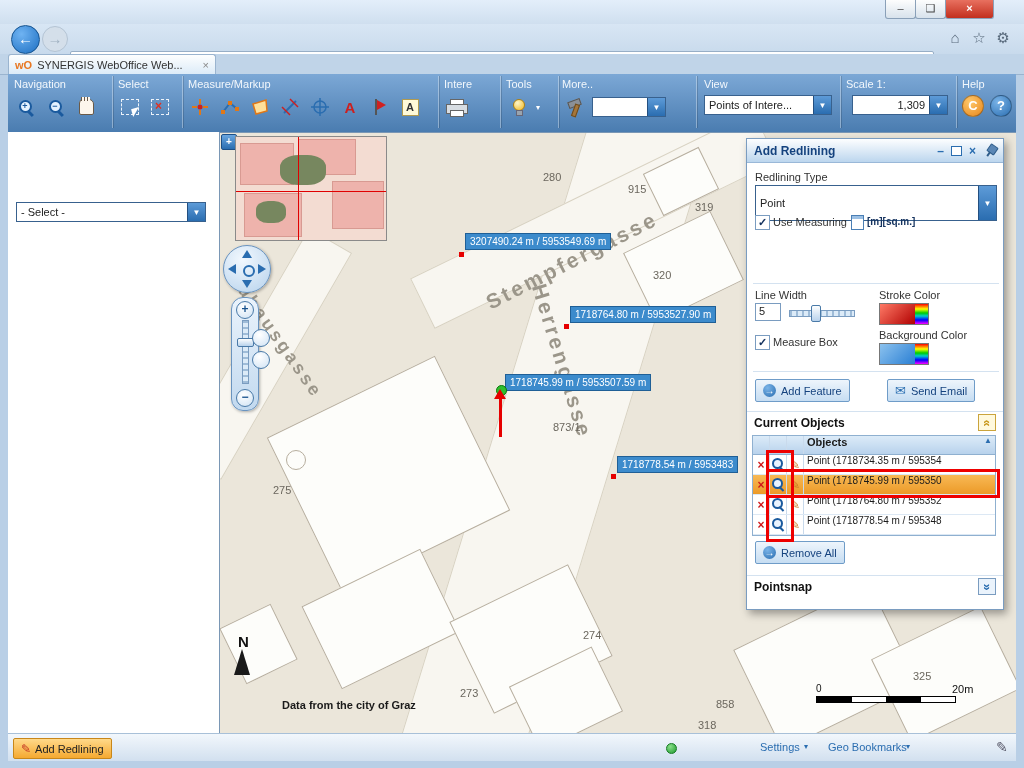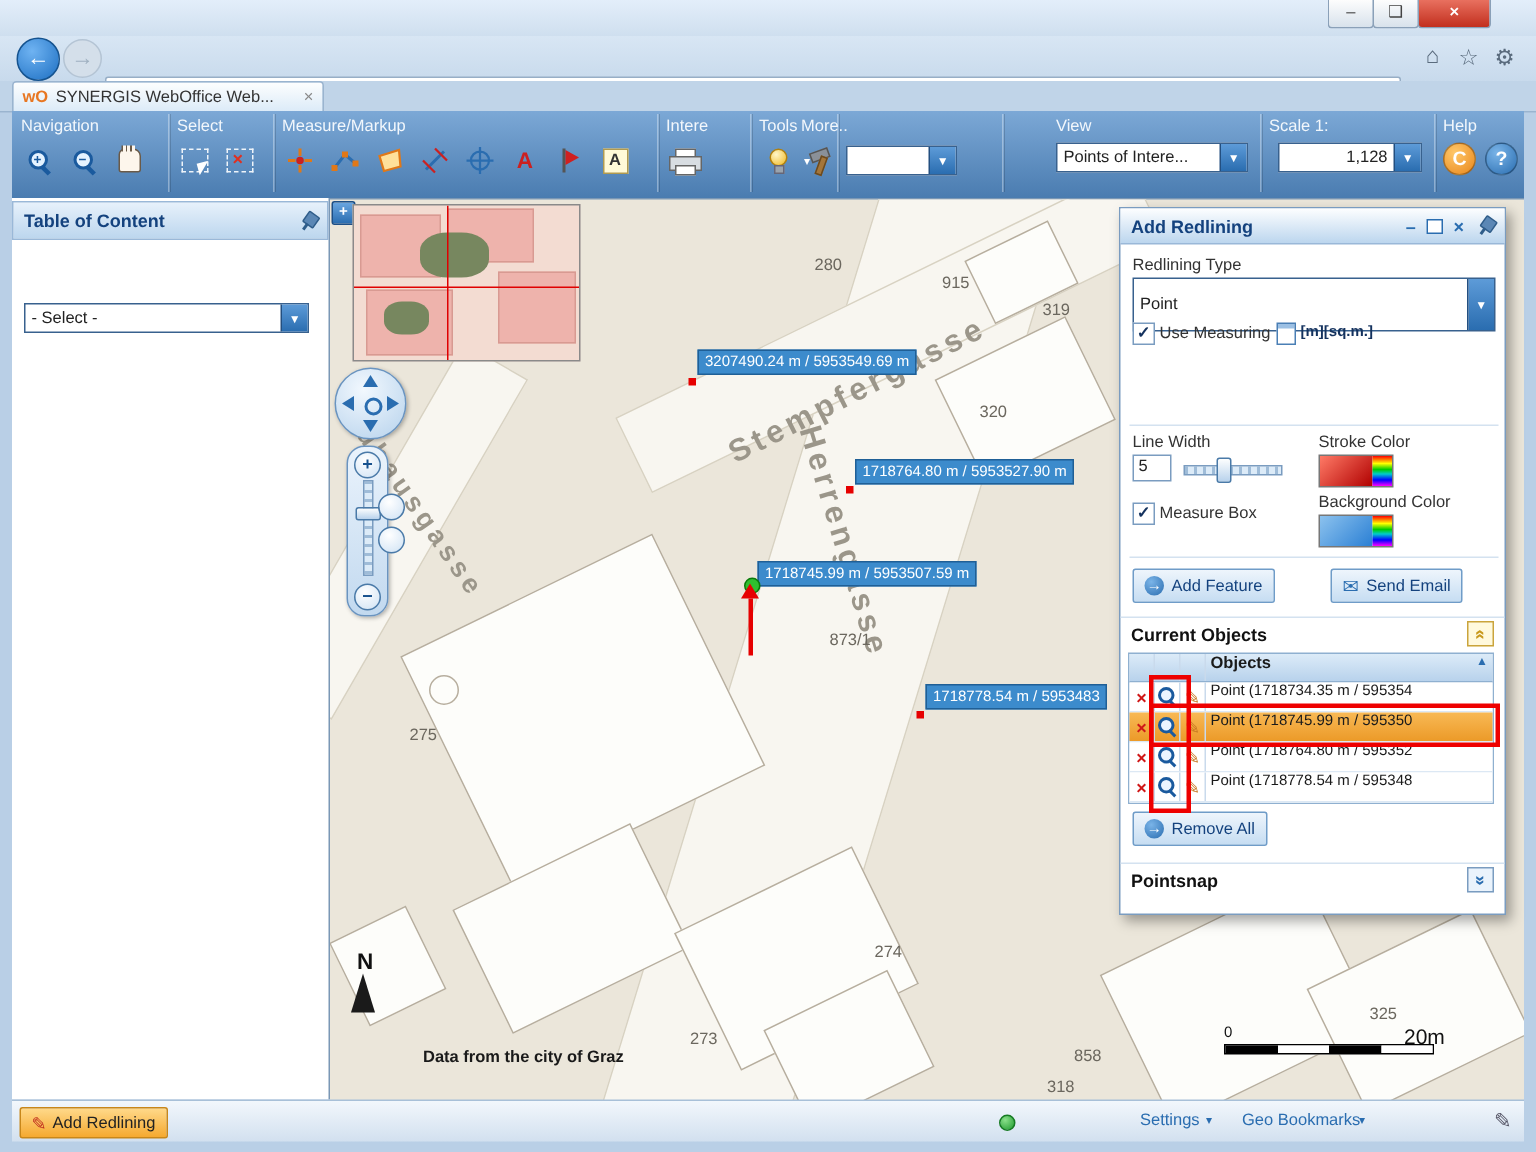--- a/index.html
+++ b/index.html
@@ -281,21 +281,21 @@
       <span class="tbtn">
           <span class="bulb">
             <span class="bg"></span>
             <span class="bb"></span>
           </span>
         </span>
       <span class="caret">▾</span>
     </div>
   </div>
 
-  <div class="abs tgroup" style="left:520px;width:140px">
+  <div class="abs tgroup" style="left:548px;width:140px">
     <span class="tlabel">More..</span>
     <div class="ticonrow">
       <span class="tbtn">
           <span class="hammer">
             <span class="hh"></span>
             <span class="hs"></span>
           </span>
         </span>
       <span class="combo" style="width:74px">
         <span class="cv"></span>
@@ -311,40 +311,36 @@
         <span class="cv">Points of Intere...</span>
         <span class="cb">▼</span>
       </span>
     </div>
   </div>
 
   <div class="abs tgroup" style="left:832px;width:116px">
     <span class="tlabel">Scale 1:</span>
     <div class="ticonrow" style="left:12px">
       <span class="combo" style="width:96px">
-        <span class="cv" style="text-align:right">1,128</span>
+        <span class="cv" style="text-align:right">1,309</span>
         <span class="cb">▼</span>
       </span>
     </div>
   </div>
 
   <div class="abs tgroup" style="left:948px;width:60px;border-right:none;box-shadow:none">
     <span class="tlabel">Help</span>
     <div class="ticonrow">
       <span class="helpcirc" style="background:radial-gradient(circle at 35% 30%,#ffc86a,#e8861a)">C</span>
       <span class="helpcirc" style="background:radial-gradient(circle at 35% 30%,#7ab4e8,#2a6db0)">?</span>
     </div>
   </div>
 </div>
 
 <div class="abs sidebar">
-  <div class="shead" style="top:2px">
-    <span>Table of Content</span>
-    <span class="pin"></span>
-  </div>
   <span class="combo abs" style="left:8px;top:70px;width:190px">
     <span class="cv">- Select -</span>
     <span class="cb">▼</span>
   </span>
 </div>
 
 <div class="abs map">
 
   <div class="road" style="left:270px;top:-40px;width:120px;height:720px;transform:rotate(17deg)"></div>
   <div class="road" style="left:183px;top:59px;width:380px;height:54px;transform:rotate(-26deg)"></div>
@@ -415,21 +411,21 @@
   </div>
   <span class="navround abs" style="left:32px;top:196px"></span>
   <span class="navround abs" style="left:32px;top:218px"></span>
 
   <span class="abs" style="left:18px;top:500px;font-weight:bold;font-size:15px;color:#111">N</span>
   <span class="northA" style="left:14px;top:516px"></span>
 
   <span class="abs" style="left:62px;top:566px;font-weight:bold;font-size:11px;color:#1a1a1a">Data from the city of Graz</span>
 
   <span class="abs" style="left:596px;top:550px;font-size:10px;color:#111">0</span>
-  <span class="abs" style="left:716px;top:550px;font-size:14px;color:#111">20m</span>
+  <span class="abs" style="left:732px;top:550px;font-size:11px;color:#111">20m</span>
   <div class="abs" style="left:596px;top:563px;width:138px;display:flex;border:1px solid #000;background:#fff">
     <span class="scaleseg" style="background:#000"></span>
     <span class="scaleseg" style="background:#fff"></span>
     <span class="scaleseg" style="background:#000"></span>
     <span class="scaleseg" style="background:#fff"></span>
   </div>
 </div>
 
 <div class="abs panel">
   <div class="phead">

